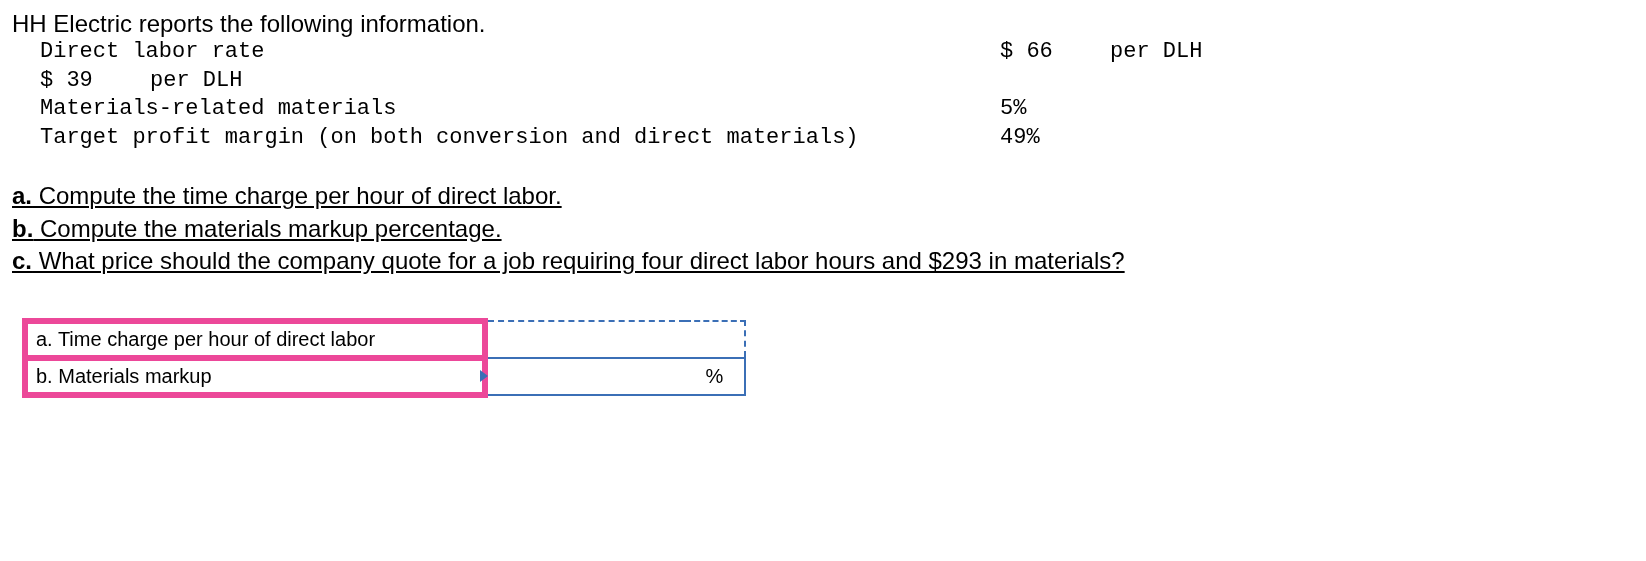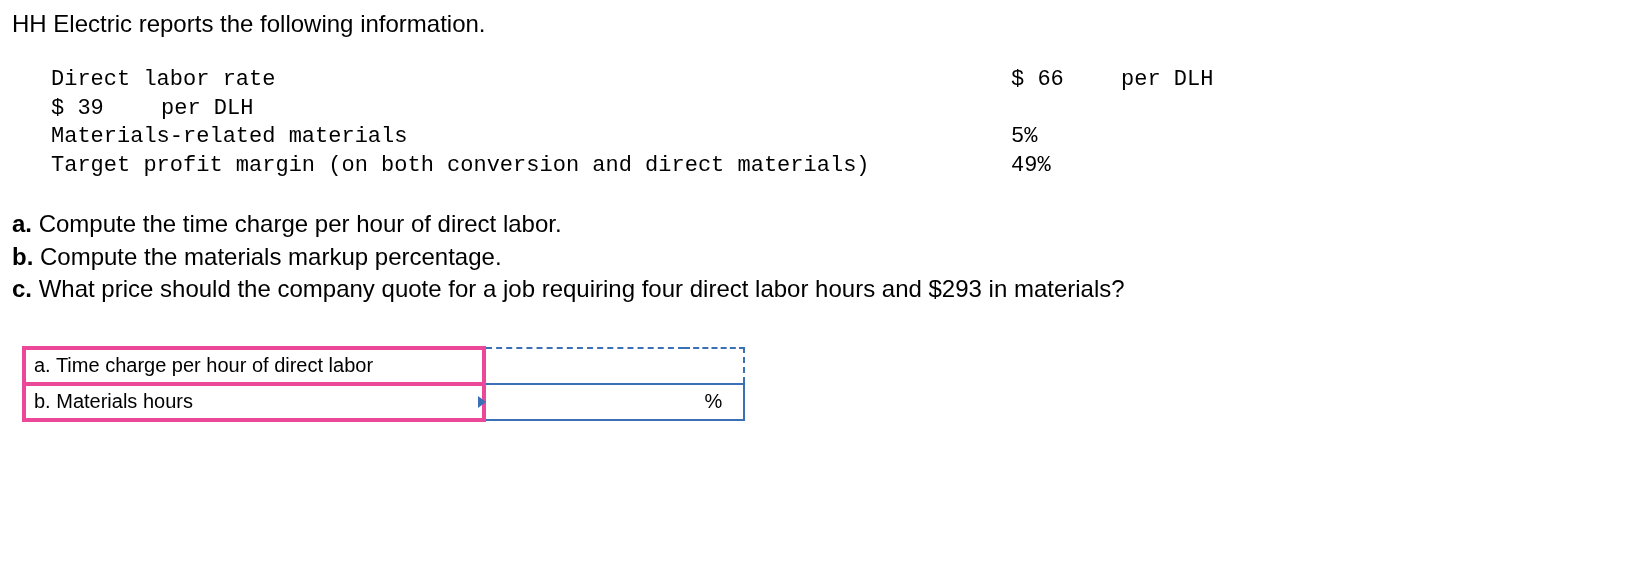--- a/index.html
+++ b/index.html
@@ -11,26 +11,25 @@
       font-family: Arial, Helvetica, sans-serif;
       font-size: 22px;
       color: #000;
       background: #fff;
       padding: 10px 12px;
       width: 1646px;
     }
     .intro {
       font-family: Arial, Helvetica, sans-serif;
       font-size: 24px;
-      margin-bottom: 28px;
     }
     .data-block {
       font-family: "Courier New", Courier, monospace;
       font-size: 22px;
-      margin-left: 39px;
+      margin-left: 28px;
       margin-bottom: 28px;
     }
     .data-row {
       display: flex;
       line-height: 1.3;
     }
     .data-label {
       flex: 0 0 960px;
     }
     .data-val-col {
@@ -44,30 +43,31 @@
       white-space: pre;
     }
     .questions {
       font-family: Arial, Helvetica, sans-serif;
       font-size: 24px;
       margin-bottom: 40px;
       line-height: 1.35;
     }
     .questions .q {
       display: block;
+      text-decoration: underline;
     }
     .questions .ql {
       font-weight: bold;
     }
     .answer-table {
       border-collapse: collapse;
       margin-left: 10px;
     }
     .answer-table td {
-      border: 4px solid #ec4899;
+      border: 6px solid #ec4899;
       height: 36px;
       vertical-align: middle;
       font-family: Arial, Helvetica, sans-serif;
       font-size: 20px;
     }
     .ans-label {
       width: 460px;
       padding: 4px 8px;
     }
     .ans-input-cell {
@@ -146,21 +146,21 @@
 
 <table class="answer-table">
   <tbody>
       <tr>
     <td class="ans-label">a. Time charge per hour of direct labor</td>
     <td class="ans-input-cell dashed-focus" colspan="2">
       <input class="ans-input" type="text" value="" style="">
     </td>
   </tr>
   <tr>
-    <td class="ans-label">b. Materials hours</td>
+    <td class="ans-label">b. Materials markup</td>
     <td class="ans-input-cell solid-focus no-border-right">
       <div class="marker"></div>
       <input class="ans-input" type="text" value="" style="">
     </td>
     <td class="ans-unit-cell solid-focus no-border-left">%</td>
   </tr>
 </tbody>
   </table>
 
 </body></html>

